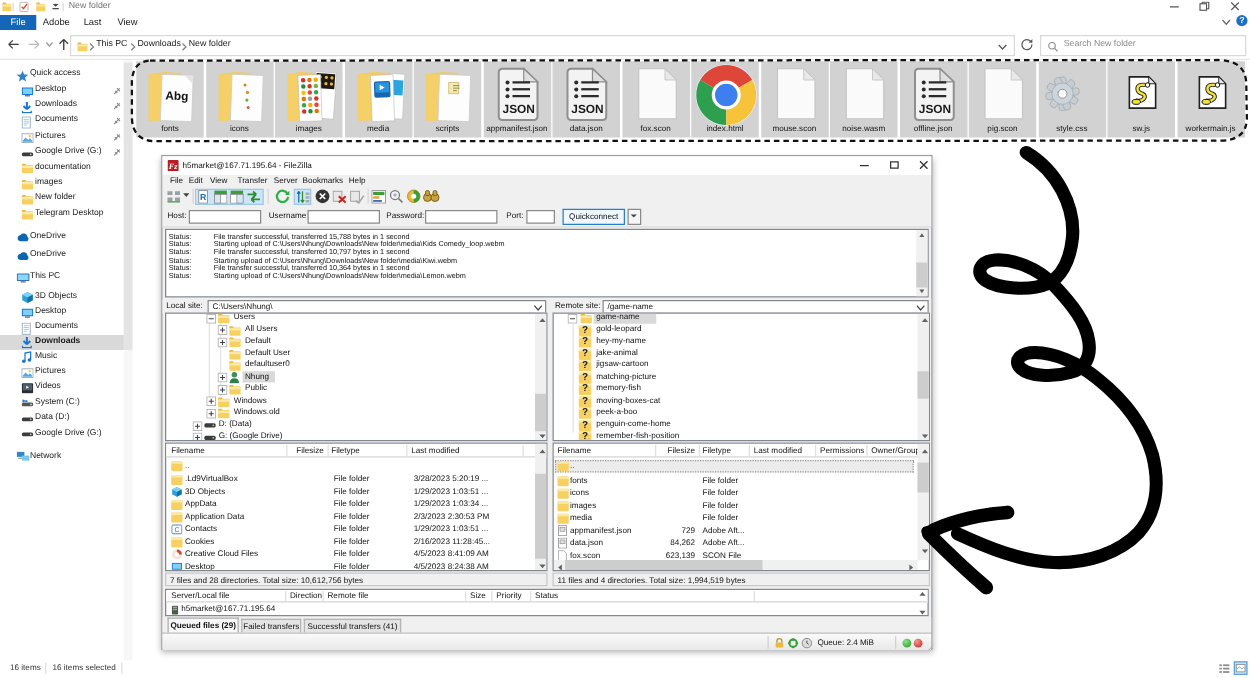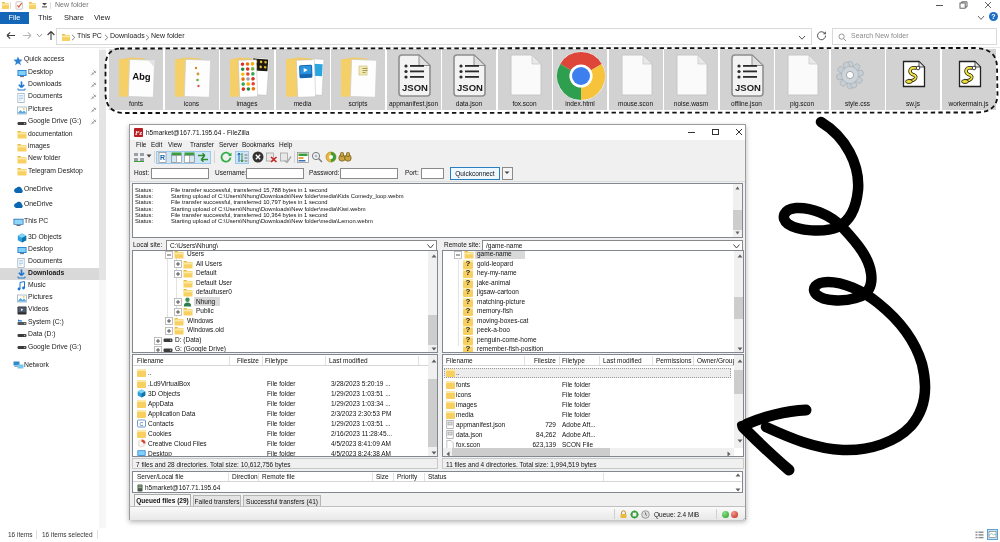--- a/index.html
+++ b/index.html
@@ -58,22 +58,22 @@
         <rect x="1" y="2" width="5.2" height="5.2" fill="none" stroke="#555" stroke-width="0.9"></rect>
         <path d="M2.8,2 L2.8,0.8 L8,0.8 L8,6 L6.4,6" fill="none" stroke="#555" stroke-width="0.9"></path>
       </svg>
   <svg class="ab" style="left:984px;top:1px;" width="8" height="8" viewBox="0 0 8 8">
         <path d="M1,1 L7,7 M7,1 L1,7" stroke="#555" stroke-width="0.9"></path>
       </svg>
 </div>
 
 <div class="ab" id="ribbon" style="left:0;top:11px;width:1000px;height:13px;background:#fff;">
   <div class="ab" style="left:0;top:0.5px;width:29px;height:12.5px;background:#1467b8;color:#fff;font-size:7.5px;text-align:center;line-height:12px;">File</div>
-  <div class="ab tx" style="left:30px;top:2px;width:30px;font-size:7.5px;color:#222;text-align:center;">This</div>
-  <div class="ab tx" style="left:60px;top:2px;width:28px;font-size:7.5px;color:#222;text-align:center;">Share</div>
+  <div class="ab tx" style="left:30px;top:2px;width:30px;font-size:7.5px;color:#222;text-align:center;">Adobe</div>
+  <div class="ab tx" style="left:60px;top:2px;width:28px;font-size:7.5px;color:#222;text-align:center;">Last</div>
   <div class="ab tx" style="left:88px;top:2px;width:28px;font-size:7.5px;color:#222;text-align:center;">View</div>
   <svg class="ab" style="left:977px;top:4px;" width="8" height="6" viewBox="0 0 8 6">
         <path d="M1,1 L4,4.4 L7,1" fill="none" stroke="#666" stroke-width="1"></path>
       </svg>
   <div class="ab" style="left:989px;top:1px;width:9px;height:9px;border-radius:50%;background:#1d6fc4;color:#fff;font-size:7px;font-weight:bold;text-align:center;line-height:9px;">?</div>
 </div>
 
 <div class="ab" id="addr" style="left:0;top:24px;width:1000px;height:24px;background:#fff;border-bottom:1px solid #e8e8e8;">
   <svg class="ab" style="left:5px;top:7px;" width="11" height="9" viewBox="0 0 11 9">
         <path d="M10,4.5 L2,4.5 M2,4.5 L5.2,1.3 M2,4.5 L5.2,7.7" stroke="#3e3e3e" stroke-width="1.1" fill="none"></path>

